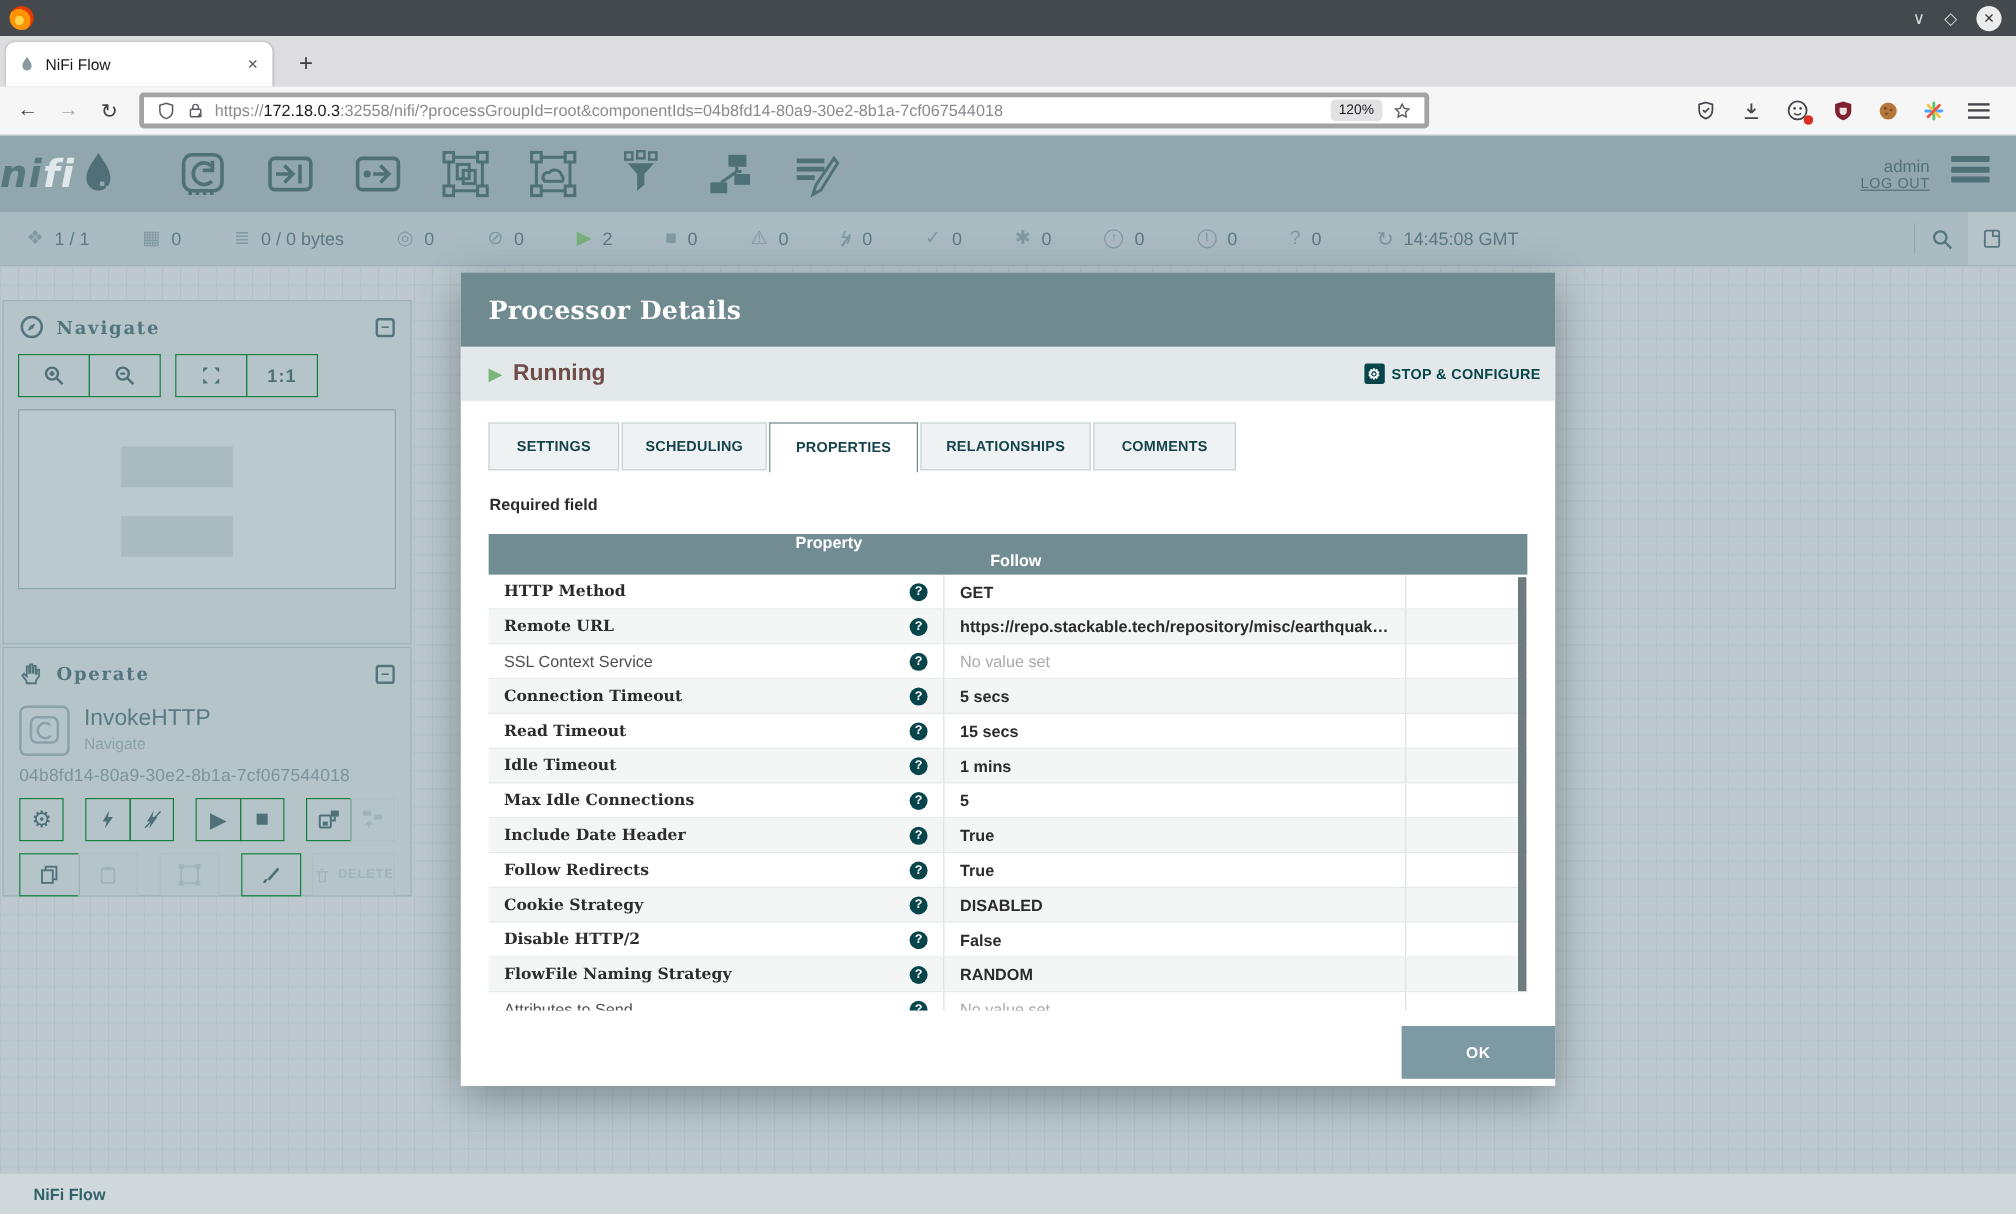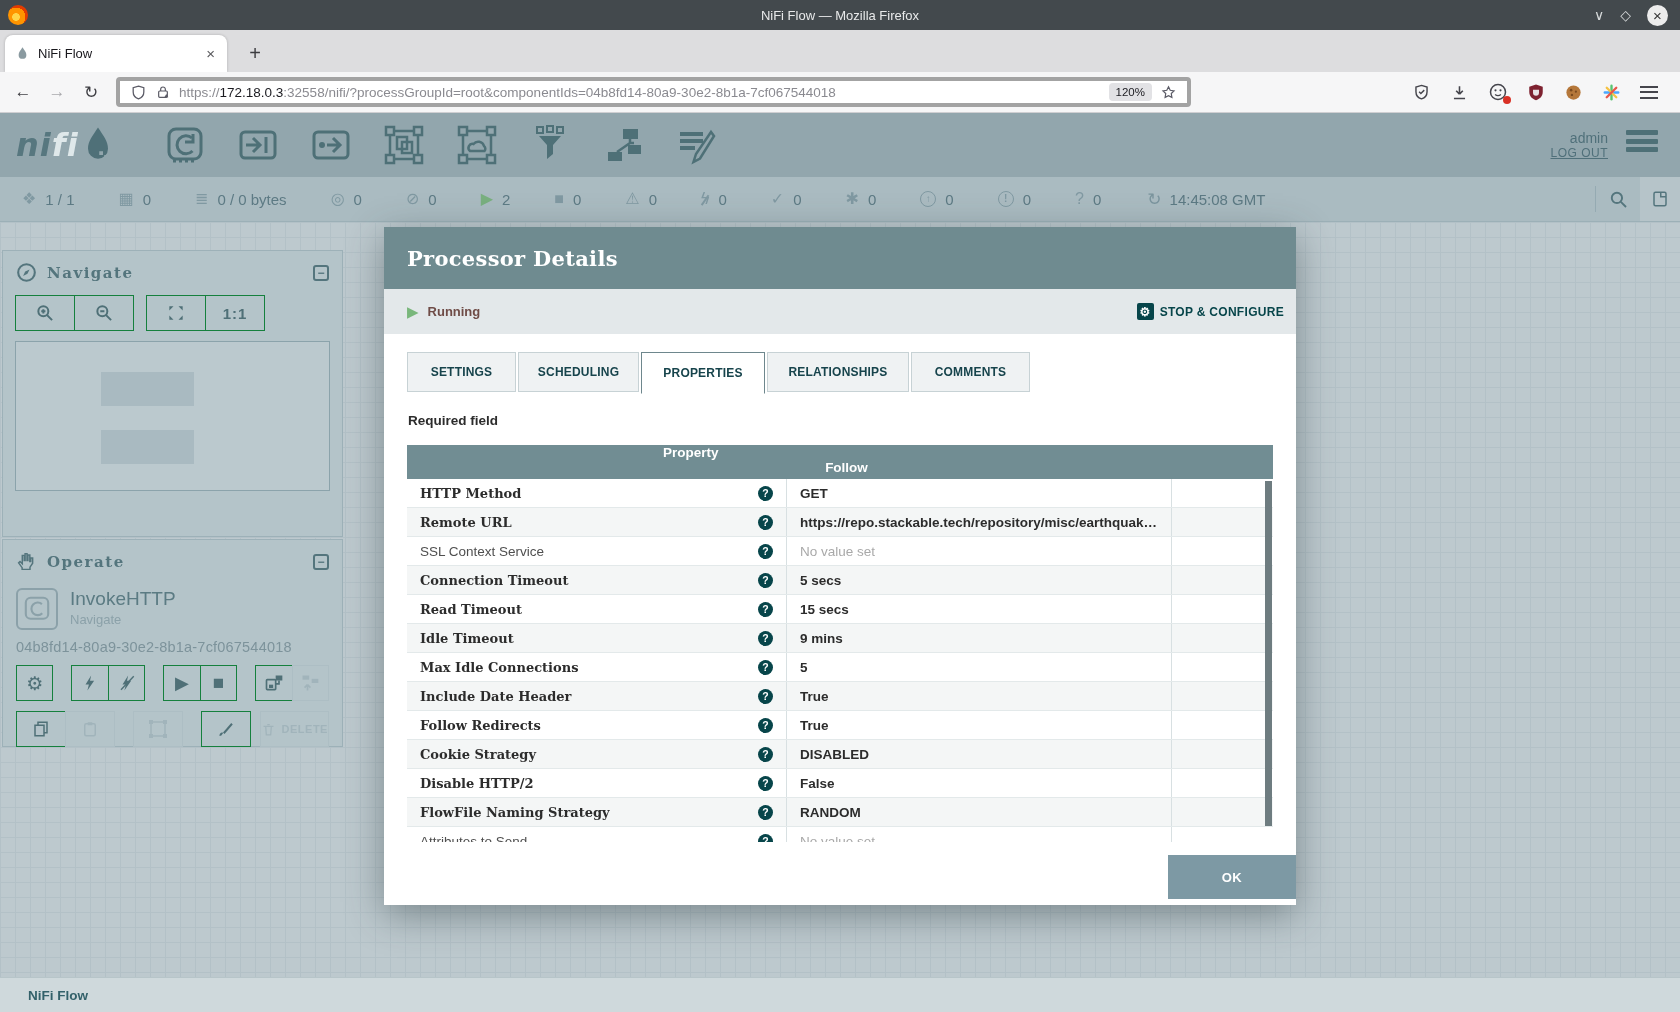--- a/index.html
+++ b/index.html
@@ -38,21 +38,21 @@
   .zoom-badge { background:#e2e2e5; border-radius:4px; font-size:11.5px; color:#1b1b20; padding:3px 7px; margin:0 8px; flex:none; }
   .br-icons { display:flex; align-items:center; gap:19px; margin-left:auto; padding-right:22px; }
   .br-ico { color:#45454c; }
   .hamb { width:18px; height:13px; display:flex; flex-direction:column; justify-content:space-between; }
   .hamb span { display:block; height:2px; background:#45454c; }
   .acct { position:relative; }
   .acct .dot { position:absolute; right:-3px; bottom:-2px; width:8px; height:8px; background:#d93025; border-radius:50%; }
 
   
   .nifi-header { position:absolute; left:0; top:113px; width:1680px; height:64px; background:#92a6ad; display:flex; align-items:center; }
-  .nifi-logo { display:flex; align-items:flex-start; margin-left:16px; }
+  .nifi-logo { display:flex; align-items:flex-start; margin-left:0; }
   .nifi-logo .t1 { font:italic 700 32px "DejaVu Sans", sans-serif; color:#57777f; letter-spacing:1px; }
   .nifi-logo .t2 { font:italic 700 32px "DejaVu Sans", sans-serif; color:#dfe8ea; letter-spacing:1px; }
   .drop { color:#4f7078; margin-left:4px; }
   .comp-icons { display:flex; align-items:center; gap:33px; margin-left:52px; color:#4e7077; }
   .comp-icons .ci { width:40px; height:40px; }
   .hdr-right { margin-left:auto; display:flex; align-items:flex-start; gap:18px; padding-right:22px; }
   .hdr-user { text-align:right; }
   .hdr-user .u { font-size:14px; color:#50707a; }
   .hdr-user .lo { font-size:12px; color:#50707a; text-decoration:underline; letter-spacing:.5px; }
   .nifi-hamb { width:32px; height:22px; display:flex; flex-direction:column; justify-content:space-between; }
@@ -108,21 +108,21 @@
 
   .breadcrumb { position:absolute; left:0; bottom:0; width:1680px; height:35px; background:#cfd9dc; border-top:1px solid #b7c5c9;
                 display:flex; align-items:center; padding-left:28px; font-size:13.5px; font-weight:700; color:#33616a; }
 
   
   .dialog { position:absolute; left:384px; top:227px; width:912px; height:678px; background:#fff; box-shadow:0 10px 36px rgba(40,55,60,.45); }
   .dlg-hd { position:absolute; left:0; top:0; right:0; height:62px; background:#6f8b90; display:flex; align-items:center; padding-left:23px; }
   .dlg-title { font:700 21px "DejaVu Serif", serif; color:#fff; letter-spacing:.3px; }
   .dlg-status { position:absolute; left:0; top:62px; right:0; height:45px; background:#e3e8ea; display:flex; align-items:center; padding:0 12px 0 23px; }
   .run-tri { color:#79b77b; font-size:15px; margin-right:9px; }
-  .run-label { font-size:13px; font-weight:700; color:#6f4c47; }
+  .run-label { font-size:19px; font-weight:700; color:#6f4c47; }
   .dlg-action { margin-left:auto; display:flex; align-items:center; gap:6px; color:#07454a; font-size:12px; font-weight:700; letter-spacing:.3px; }
   .gear-chip { width:17px; height:17px; background:#07454a; border-radius:2px; color:#fff; font-size:12px; display:flex; align-items:center; justify-content:center; }
 
   .dlg-tabs { position:absolute; left:23px; top:125px; display:flex; }
   .dlg-tab { height:40px; border:1px solid #c7d2d5; background:#eff2f3; color:#17444c; font-size:12px; font-weight:700; letter-spacing:.2px;
              display:flex; align-items:center; justify-content:center; margin-right:2px; }
   .dlg-tab:nth-child(1){width:109px} .dlg-tab:nth-child(2){width:121px} .dlg-tab:nth-child(3){width:124px}
   .dlg-tab:nth-child(4){width:142px} .dlg-tab:nth-child(5){width:119px}
   .dlg-tab.active { background:#fff; border-color:#6e878d; border-bottom-color:#fff; height:42px; position:relative; z-index:2; }
 
@@ -147,21 +147,20 @@
   .pt-scroll { position:absolute; right:1px; top:36px; width:7px; height:345px; background:#6e7c80; }
 
   .ok-btn { position:absolute; right:0; bottom:6px; width:128px; height:44px; background:#7d99a4; color:#fff; font-size:13px; font-weight:700;
             letter-spacing:.5px; display:flex; align-items:center; justify-content:center; }
 </style>
 </head>
 <body>
 
 <div class="titlebar">
   <div class="ff-logo"></div>
-  <div class="win-title">NiFi Flow — Mozilla Firefox</div>
   <div class="win-controls">
     <span class="win-glyph">∨</span>
     <span class="win-glyph">◇</span>
     <span class="win-close">×</span>
   </div>
 </div>
 
 <div class="tabbar">
   <div class="tab">
     <svg class="tab-fav" viewBox="0 0 24 24">
@@ -616,21 +615,21 @@
             <span class="pval">15 secs</span>
           </div>
           <div class="pcell cell-x"></div>
         </div>
         <div class="prow alt">
           <div class="pcell cell-name">
             <span class="pname">Idle Timeout</span>
             <span class="qicon">?</span>
           </div>
           <div class="pcell cell-val">
-            <span class="pval">9 mins</span>
+            <span class="pval">1 mins</span>
           </div>
           <div class="pcell cell-x"></div>
         </div>
         <div class="prow">
           <div class="pcell cell-name">
             <span class="pname">Max Idle Connections</span>
             <span class="qicon">?</span>
           </div>
           <div class="pcell cell-val">
             <span class="pval">5</span>

